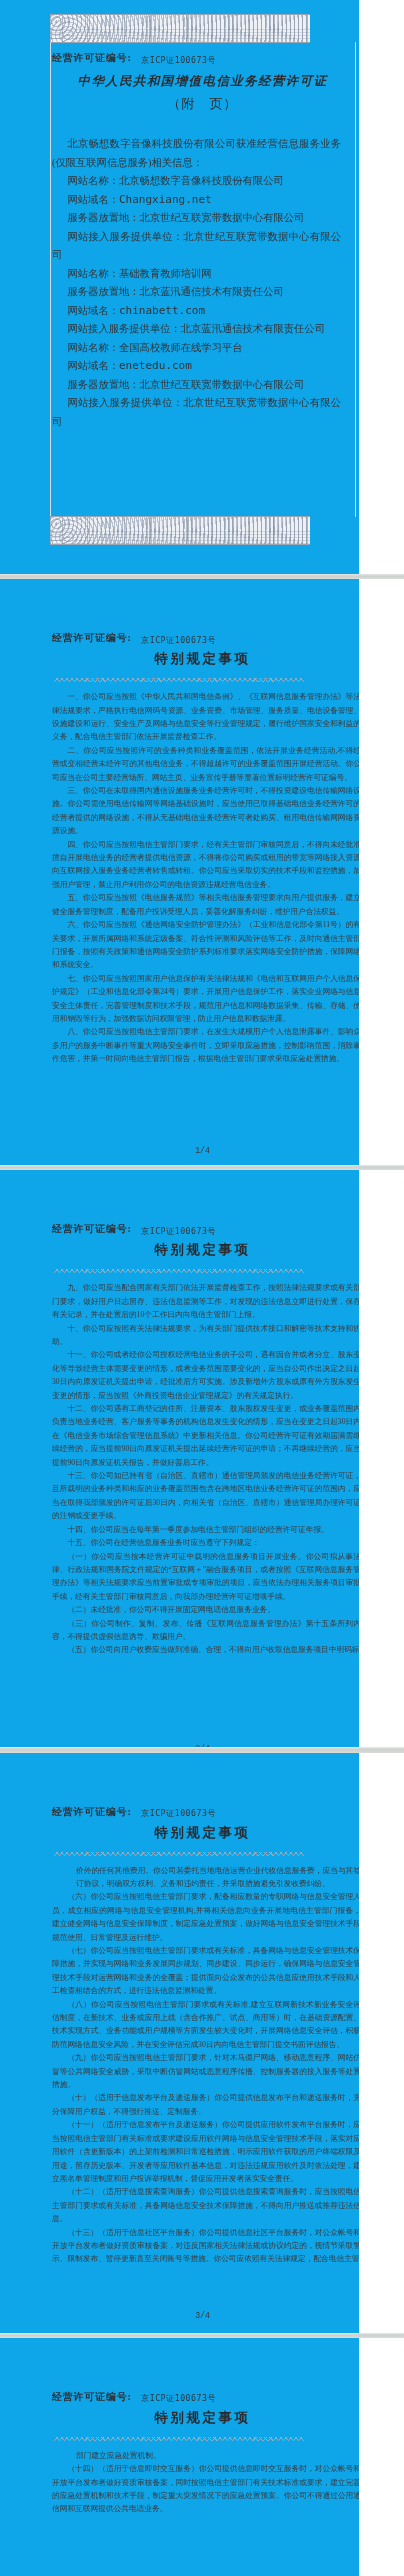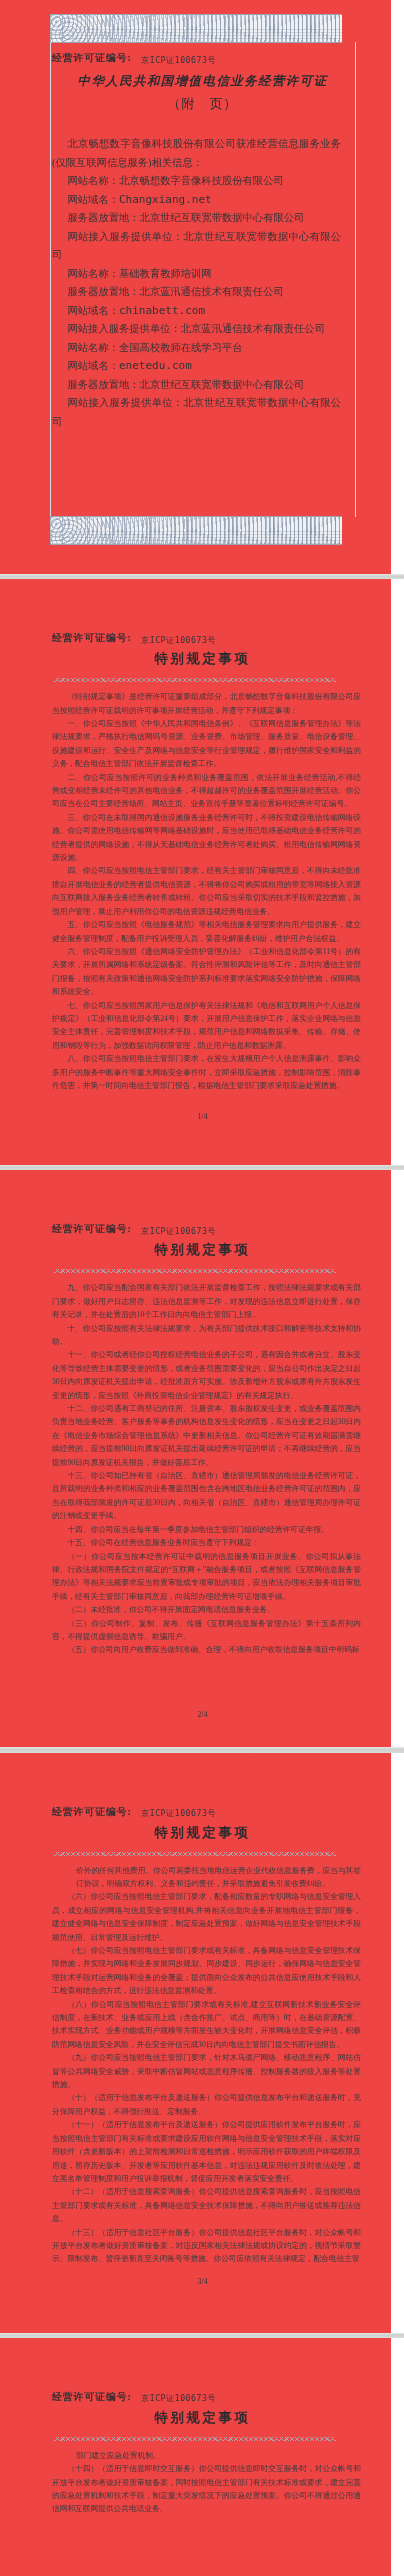--- a/index.html
+++ b/index.html
@@ -1,18 +1,18 @@
 <!DOCTYPE html>
 <html style="font-size:8.2px"><head>
 <meta charset="utf-8">
 <style>
   html,body{margin:0;padding:0;background:#ffffff;}
   #doc{width:405px;height:2873px;position:relative;background:#ffffff;
        font-family:"Liberation Serif","DejaVu Serif",serif;color:#383838;}
-  .sheet{position:relative;width:359px;background:#ef4444;overflow:hidden;padding-left:32px;}
+  .sheet{position:relative;width:359px;background:#0ea5e9;overflow:hidden;}
   .h1{height:574px}.h2{height:586px}.h3{height:577px}.h4{height:580px}.h5{height:536px}
   .page-divider{height:5.2px;width:405px;background:linear-gradient(#e4e7e3,#cdd1cd 45%,#d9dcd8);}
 
   
   .band{position:absolute;left:50px;right:49px;height:27px;background-color:#eef1f5;
     border-top:0.5px solid #9aa5b4;border-bottom:0.5px solid #9aa5b4;
     background-image:
       repeating-radial-gradient(circle at 6.2px 6.7px, rgba(125,140,162,.55) 0 1.3px, rgba(125,140,162,0) 1.3px 4.1px),
       repeating-radial-gradient(circle at 18.5px 20px, rgba(125,140,162,.45) 0 1.3px, rgba(125,140,162,0) 1.3px 4.1px),
       repeating-linear-gradient(90deg, rgba(110,125,148,.45) 0 0.5px, transparent 0.5px 12.4px),
@@ -41,21 +41,21 @@
               font-size:13.4px;font-weight:bold;letter-spacing:2.6px;color:#2c2c30;}
   .zigzag{position:absolute;top:99px;left:54px;right:55px;height:4.1px;opacity:.85;
     background-image:
       repeating-linear-gradient(45deg,#a6aeba 0 0.8px,transparent 0.8px 3.6px),
       repeating-linear-gradient(-45deg,#a6aeba 0 0.8px,transparent 0.8px 3.6px);}
   .pbody{position:absolute;top:111px;left:52px;width:309px;font-size:7.7px;line-height:13.4px;
          text-align:justify;color:#3a3a3d;}
   .pbody p{margin:0;text-indent:2em;}
   .pbody p.cont{text-indent:0;margin-left:24px;}
   .pageno{position:absolute;left:0;width:405px;text-align:center;font-size:8.2px;color:#3a3a3d;
-          font-family:Liberation Serif, serif;}
+          font-family:Liberation Mono, monospace;margin-top:34px;}
   .pn-a{top:533px}.pn-b{top:540px}.pn-c{top:524px}
 </style>
 </head>
 <body>
 
 <div id="doc">
 
   <div class="sheet h1">
     <div class="band band-top"></div>
     <div class="side-line side-l"></div>
@@ -91,21 +91,20 @@
   <div class="page-divider"></div>
 
   <div class="sheet h2">
     <div class="hdr prov-hdr">
       <span class="hdr-label">经营许可证编号:</span>
       <span class="hdr-no">京ICP证100673号</span>
     </div>
     <div class="prov-title">特别规定事项</div>
     <div class="zigzag"></div>
     <div class="pbody">
-      <p>《特别规定事项》是经营许可证重要组成部分，北京畅想数字音像科技股份有限公司应当按照经营许可证载明的许可事项开展经营活动，并遵守下列规定事项：</p>
       <p>一、你公司应当按照《中华人民共和国电信条例》、《互联网信息服务管理办法》等法律法规要求，严格执行电信网码号资源、业务资费、市场管理、服务质量、电信设备管理、设施建设和运行、安全生产及网络与信息安全等行业管理规定，履行维护国家安全和利益的义务，配合电信主管部门依法开展监督检查工作。</p>
       <p>二、你公司应当按照许可的业务种类和业务覆盖范围，依法开展业务经营活动,不得经营或变相经营未经许可的其他电信业务，不得超越许可的业务覆盖范围开展经营活动。你公司应当在公司主要经营场所、网站主页、业务宣传手册等显著位置标明经营许可证编号。</p>
       <p>三、你公司在未取得国内通信设施服务业务经营许可时，不得投资建设电信传输网络设施。你公司需使用电信传输网等网络基础设施时，应当使用已取得基础电信业务经营许可的经营者提供的网络设施，不得从无基础电信业务经营许可者处购买、租用电信传输网网络资源设施。</p>
       <p>四、你公司应当按照电信主管部门要求，经有关主管部门审核同意后，不得向未经批准擅自开展电信业务的经营者提供电信资源，不得将你公司购买或租用的带宽等网络接入资源向互联网接入服务业务经营者转售或转租。你公司应当采取切实的技术手段和监控措施，加强用户管理，禁止用户利用你公司的电信资源违规经营电信业务。</p>
       <p>五、你公司应当按照《电信服务规范》等相关电信服务管理要求向用户提供服务，建立健全服务管理制度，配备用户投诉受理人员，妥善化解服务纠纷，维护用户合法权益。</p>
       <p>六、你公司应当按照《通信网络安全防护管理办法》（工业和信息化部令第11号）的有关要求，开展所属网络和系统定级备案、符合性评测和风险评估等工作，及时向通信主管部门报备，按照有关政策和通信网络安全防护系列标准要求落实网络安全防护措施，保障网络和系统安全。</p>
       <p>七、你公司应当按照国家用户信息保护有关法律法规和《电信和互联网用户个人信息保护规定》（工业和信息化部令第24号）要求，开展用户信息保护工作，落实企业网络与信息安全主体责任，完善管理制度和技术手段，规范用户信息和网络数据采集、传输、存储、使用和销毁等行为，加强数据访问权限管理，防止用户信息和数据泄露。</p>
       <p>八、你公司应当按照电信主管部门要求，在发生大规模用户个人信息泄露事件、影响众多用户的服务中断事件等重大网络安全事件时，立即采取应急措施，控制影响范围，消除事件危害，并第一时间向电信主管部门报告，根据电信主管部门要求采取应急处置措施。</p>
     </div>
     <div class="pageno pn-a">1/4</div>

